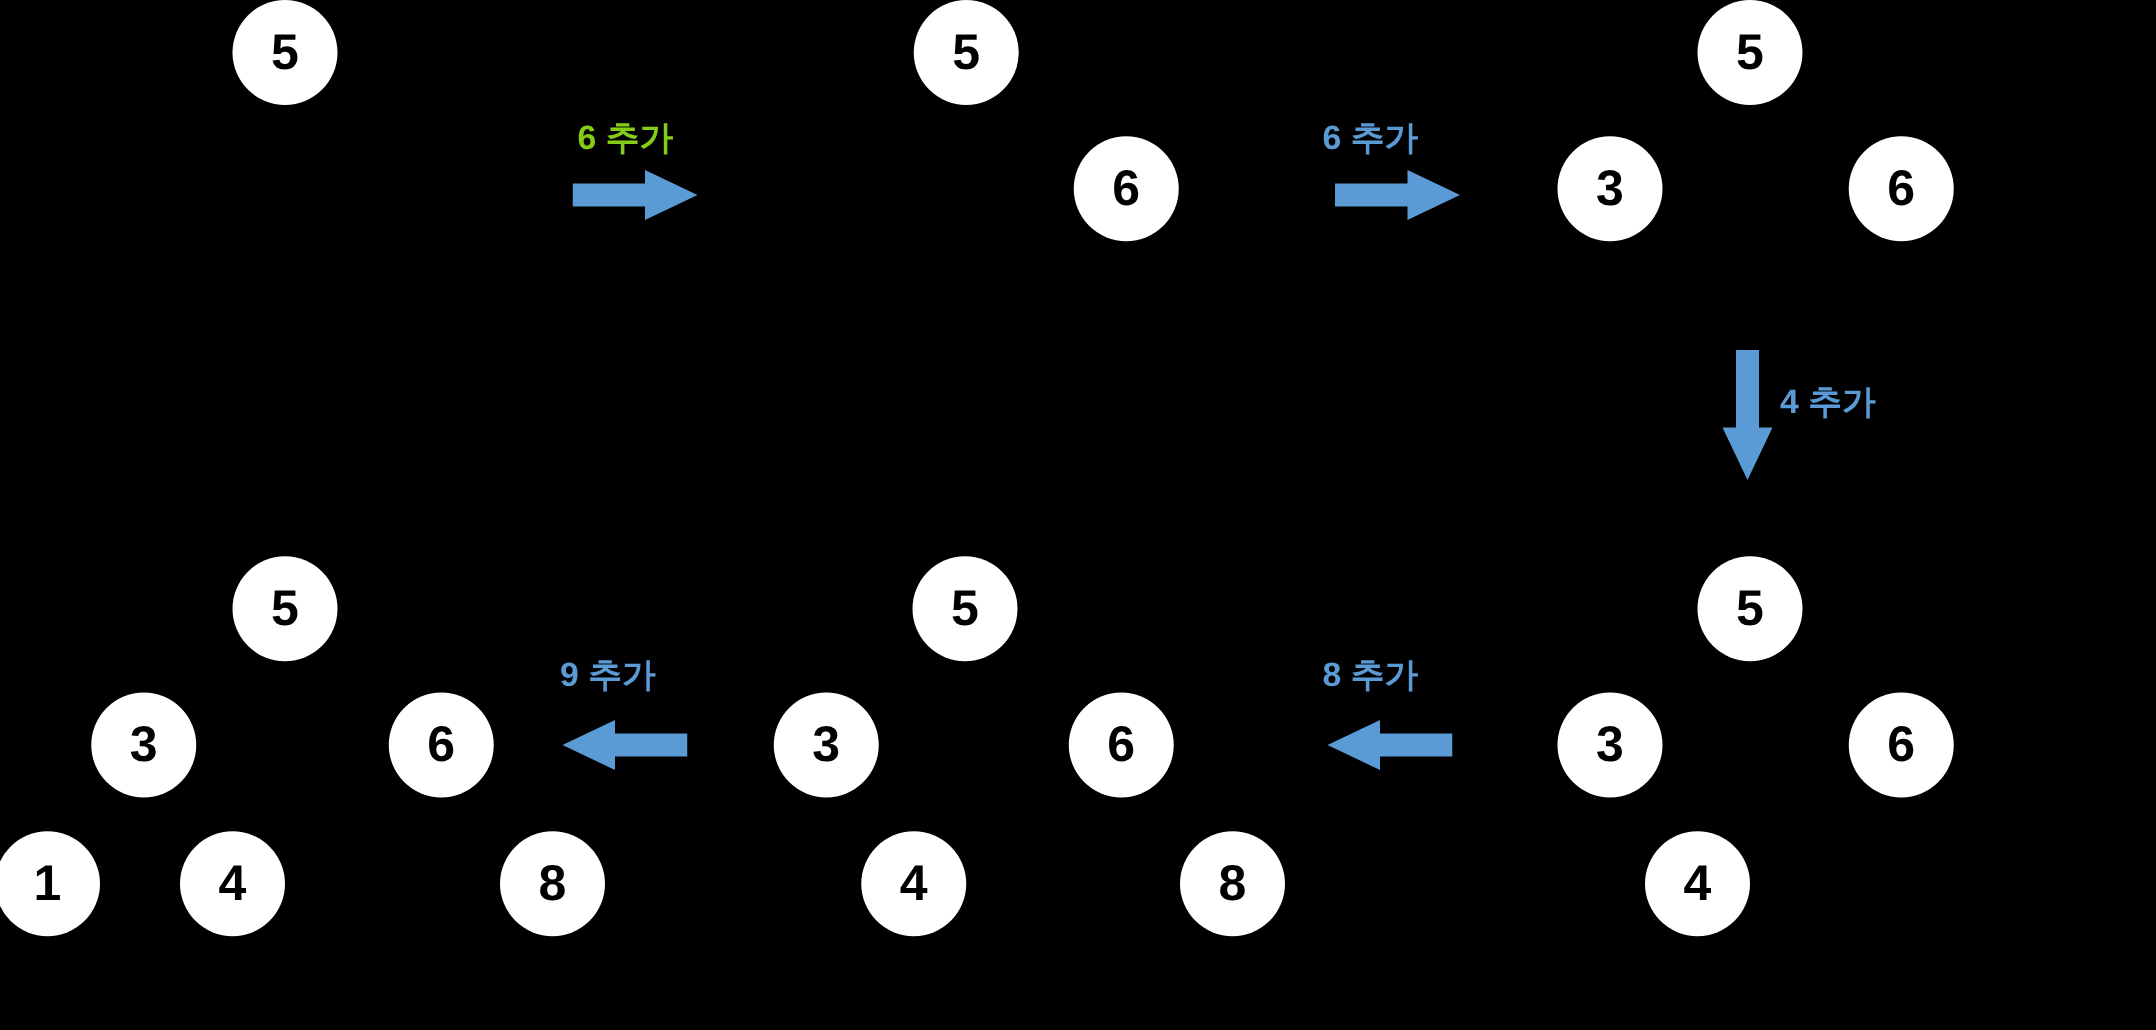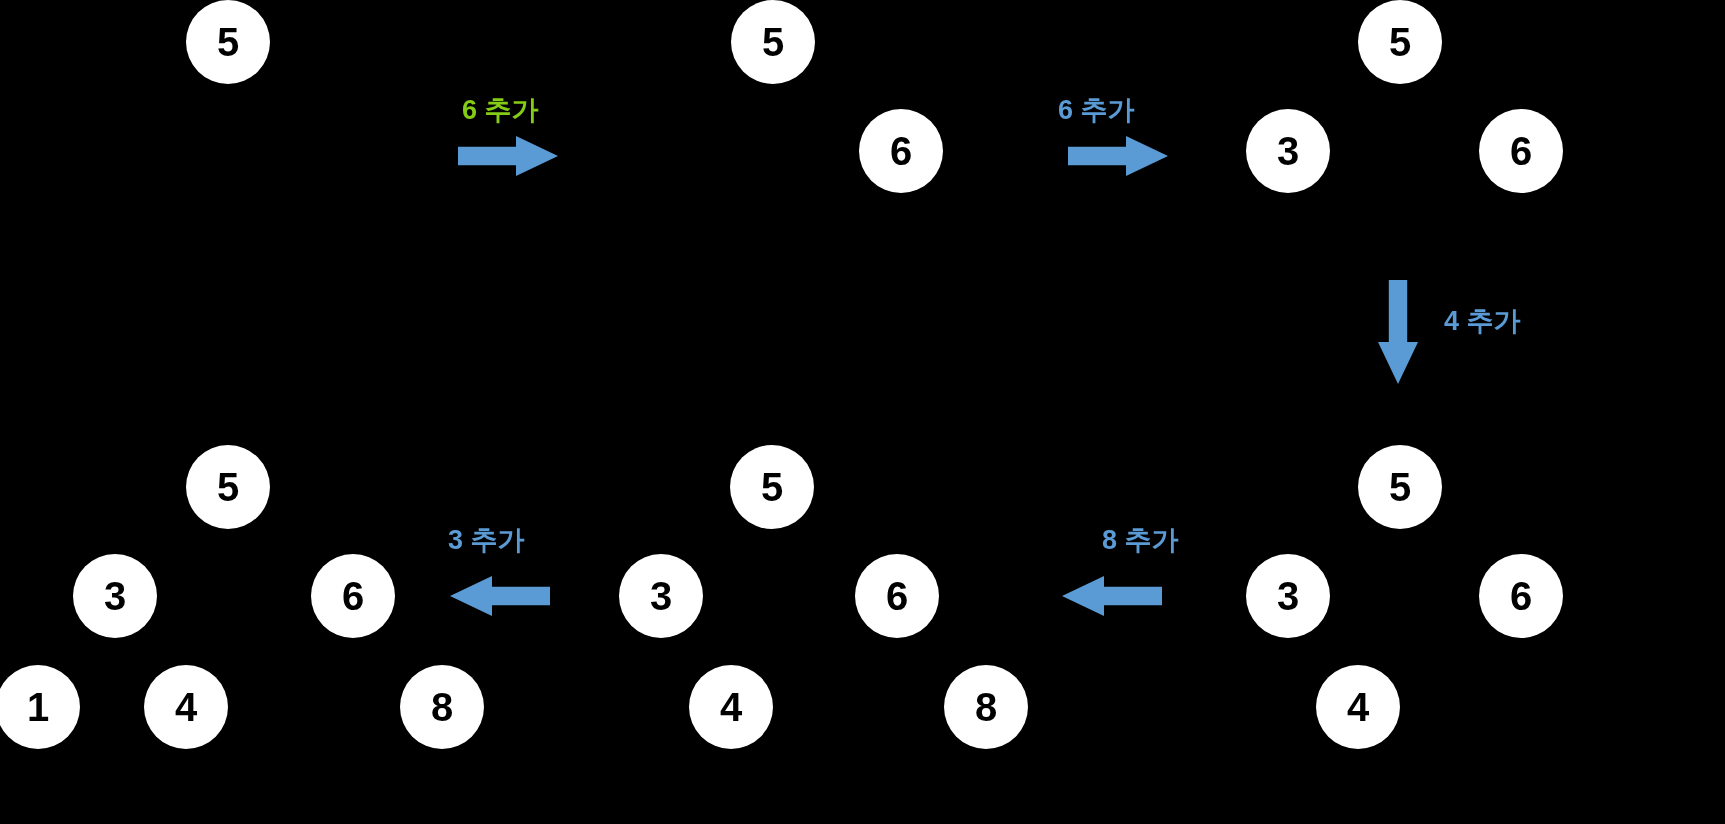--- a/index.html
+++ b/index.html
@@ -84,31 +84,31 @@
       <svg width="100" height="40" viewBox="0 0 100 40">
         <path d="M0,10.799999999999999 L58,10.799999999999999 L58,0 L100,20 L58,40 L58,29.200000000000003 L0,29.200000000000003 Z" fill="#5B9BD5"></path>
       </svg>
     </div>
     <div class="arrow-label" style="left: 1058px; top: 97px; color: rgb(91, 155, 213);">6 추가</div>
     <div class="arrow-shape" style="left: 1068px; top: 136px;">
       <svg width="100" height="40" viewBox="0 0 100 40">
         <path d="M0,10.799999999999999 L58,10.799999999999999 L58,0 L100,20 L58,40 L58,29.200000000000003 L0,29.200000000000003 Z" fill="#5B9BD5"></path>
       </svg>
     </div>
-    <div class="arrow-label" style="left: 1424px; top: 308px; color: rgb(91, 155, 213); margin-left: 20px;">4 추가</div>
+    <div class="arrow-label" style="left: 1424px; top: 308px; color: rgb(91, 155, 213);">4 추가</div>
     <div class="arrow-shape" style="left: 1378px; top: 280px;">
       <svg width="40" height="104" viewBox="0 0 40 104">
         <path d="M10.799999999999999,0 L29.200000000000003,0 L29.200000000000003,62 L40,62 L20,104 L0,62 L10.799999999999999,62 Z" fill="#5B9BD5"></path>
       </svg>
     </div>
-    <div class="arrow-label" style="left: 1058px; top: 527px; color: rgb(91, 155, 213); margin-left: 44px;">8 추가</div>
+    <div class="arrow-label" style="left: 1058px; top: 527px; color: rgb(91, 155, 213);">8 추가</div>
     <div class="arrow-shape" style="left: 1062px; top: 576px;">
       <svg width="100" height="40" viewBox="0 0 100 40">
         <path d="M100,10.799999999999999 L42,10.799999999999999 L42,0 L0,20 L42,40 L42,29.200000000000003 L100,29.200000000000003 Z" fill="#5B9BD5"></path>
       </svg>
     </div>
-    <div class="arrow-label" style="left: 448px; top: 527px; color: rgb(91, 155, 213);">3 추가</div>
+    <div class="arrow-label" style="left: 448px; top: 527px; color: rgb(91, 155, 213);">9 추가</div>
     <div class="arrow-shape" style="left: 450px; top: 576px;">
       <svg width="100" height="40" viewBox="0 0 100 40">
         <path d="M100,10.799999999999999 L42,10.799999999999999 L42,0 L0,20 L42,40 L42,29.200000000000003 L100,29.200000000000003 Z" fill="#5B9BD5"></path>
       </svg>
     </div>
   </div>
 
 </body></html>

